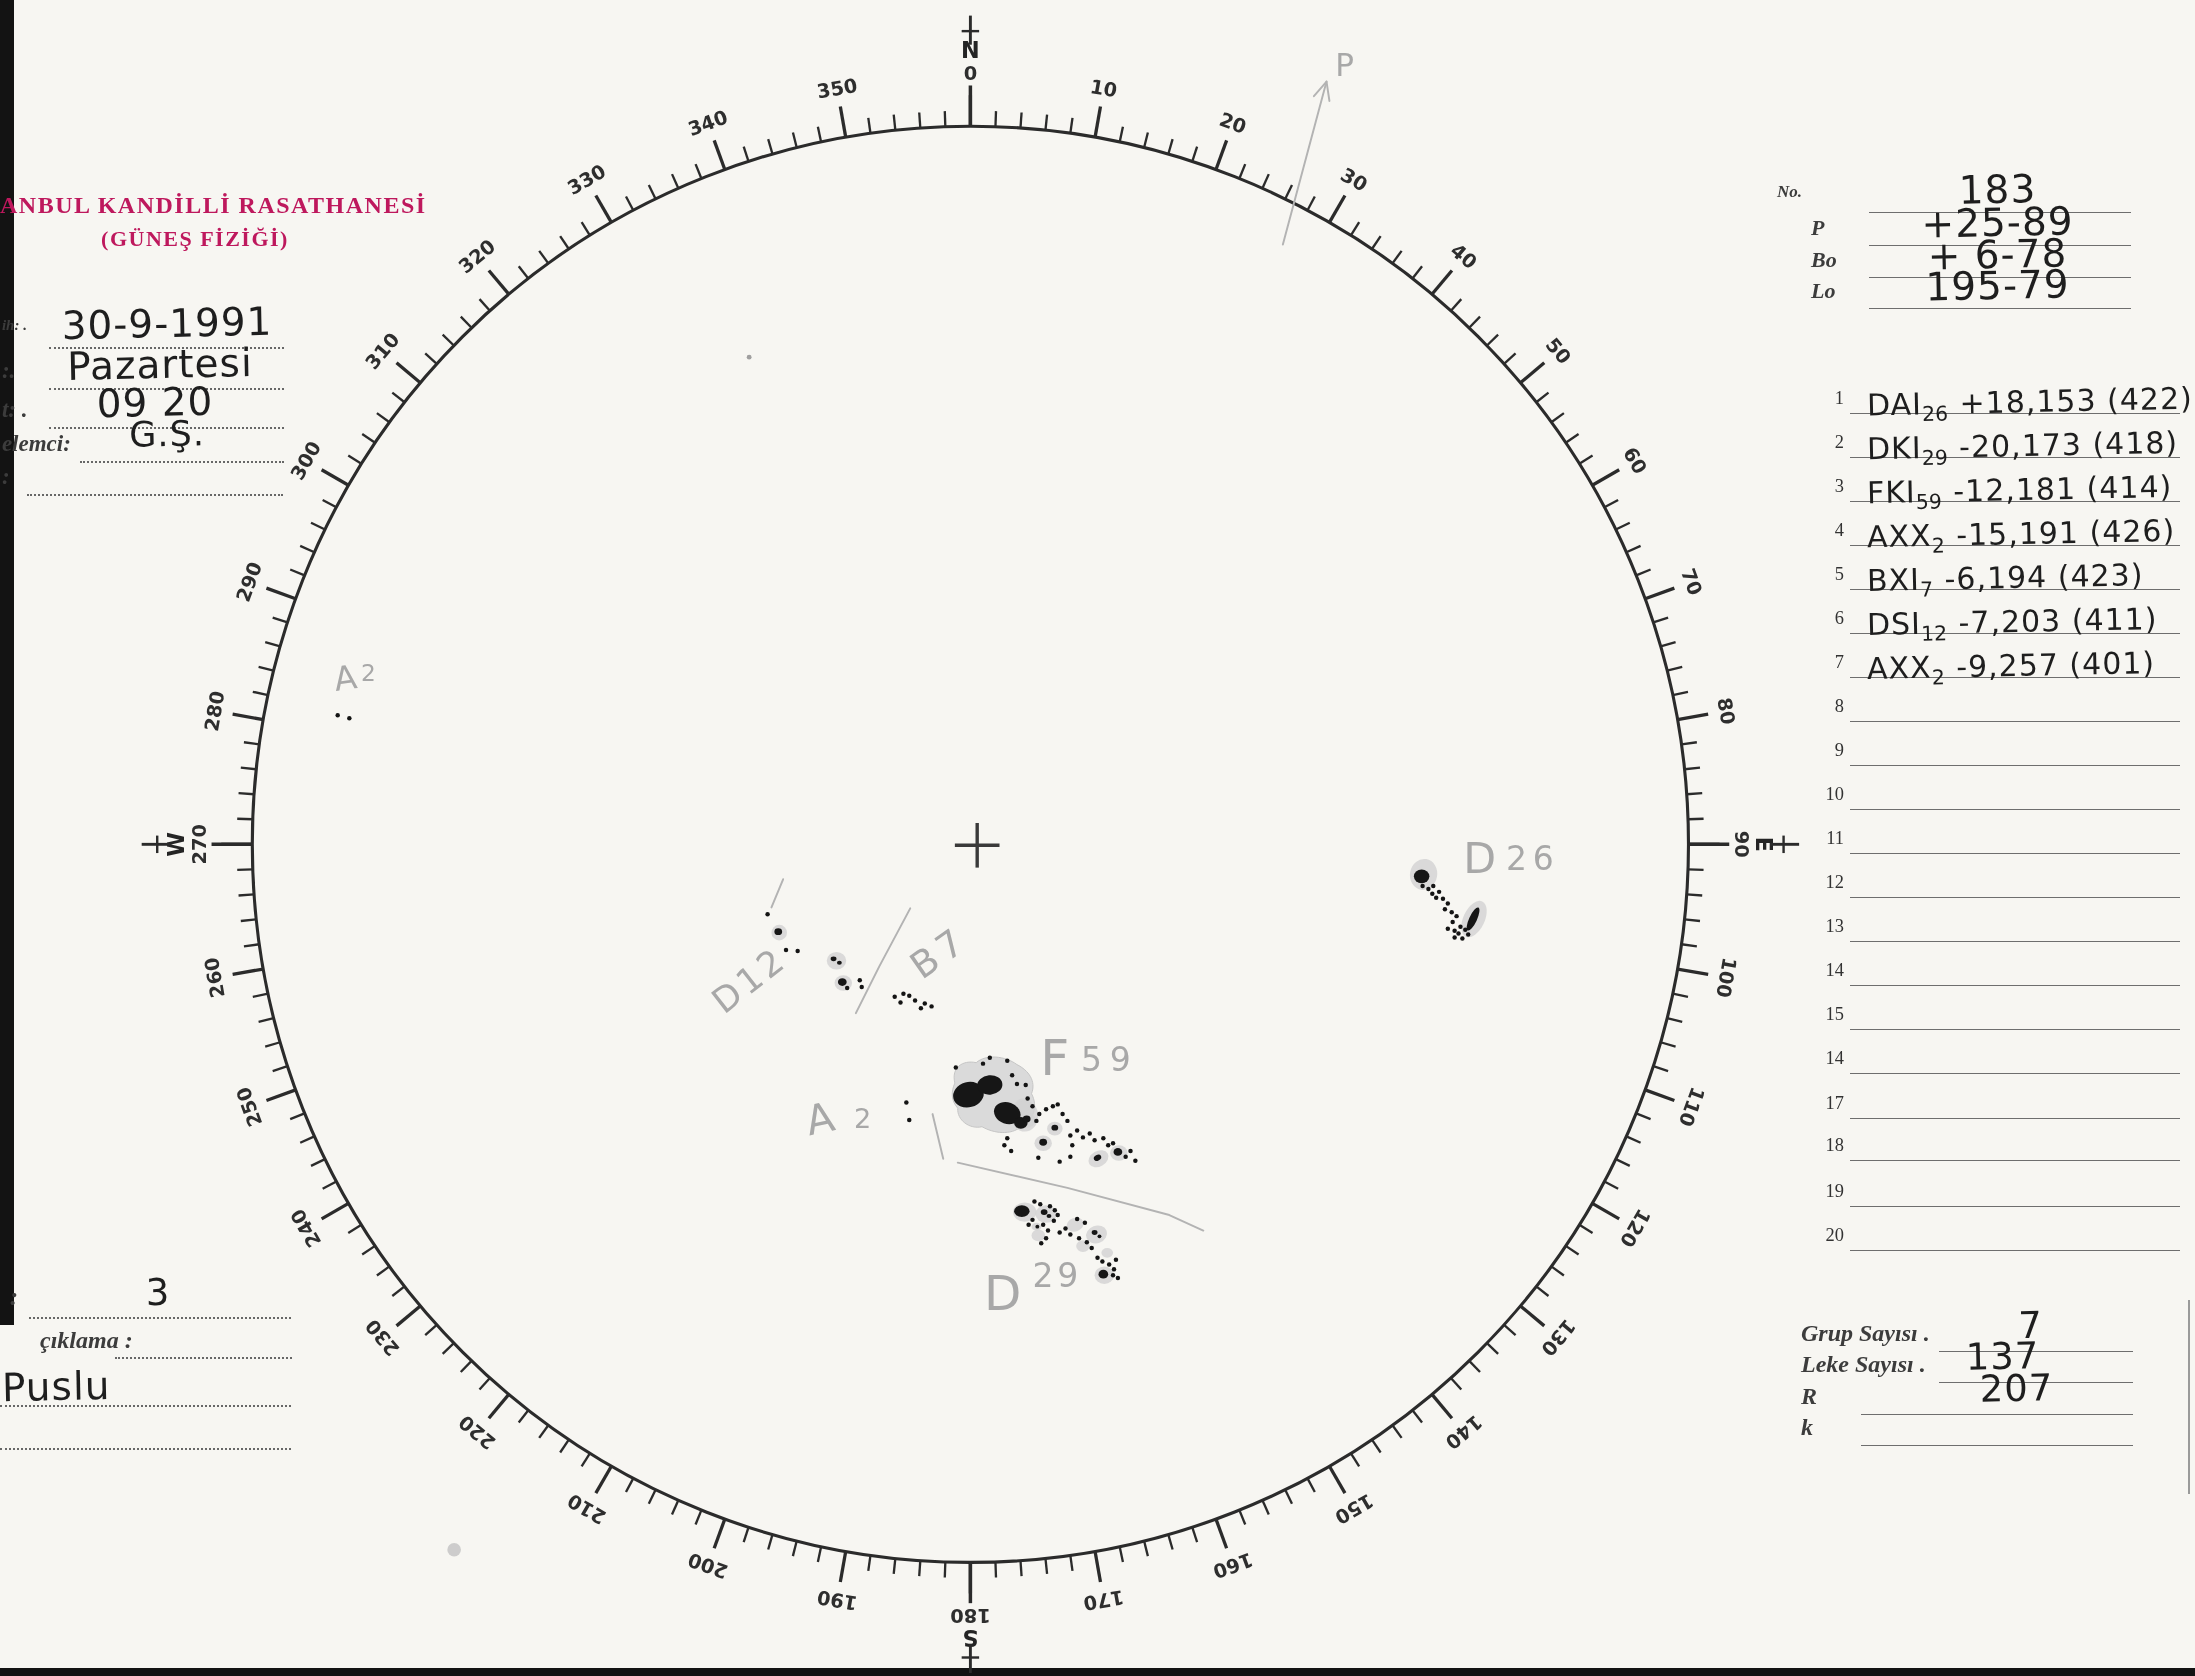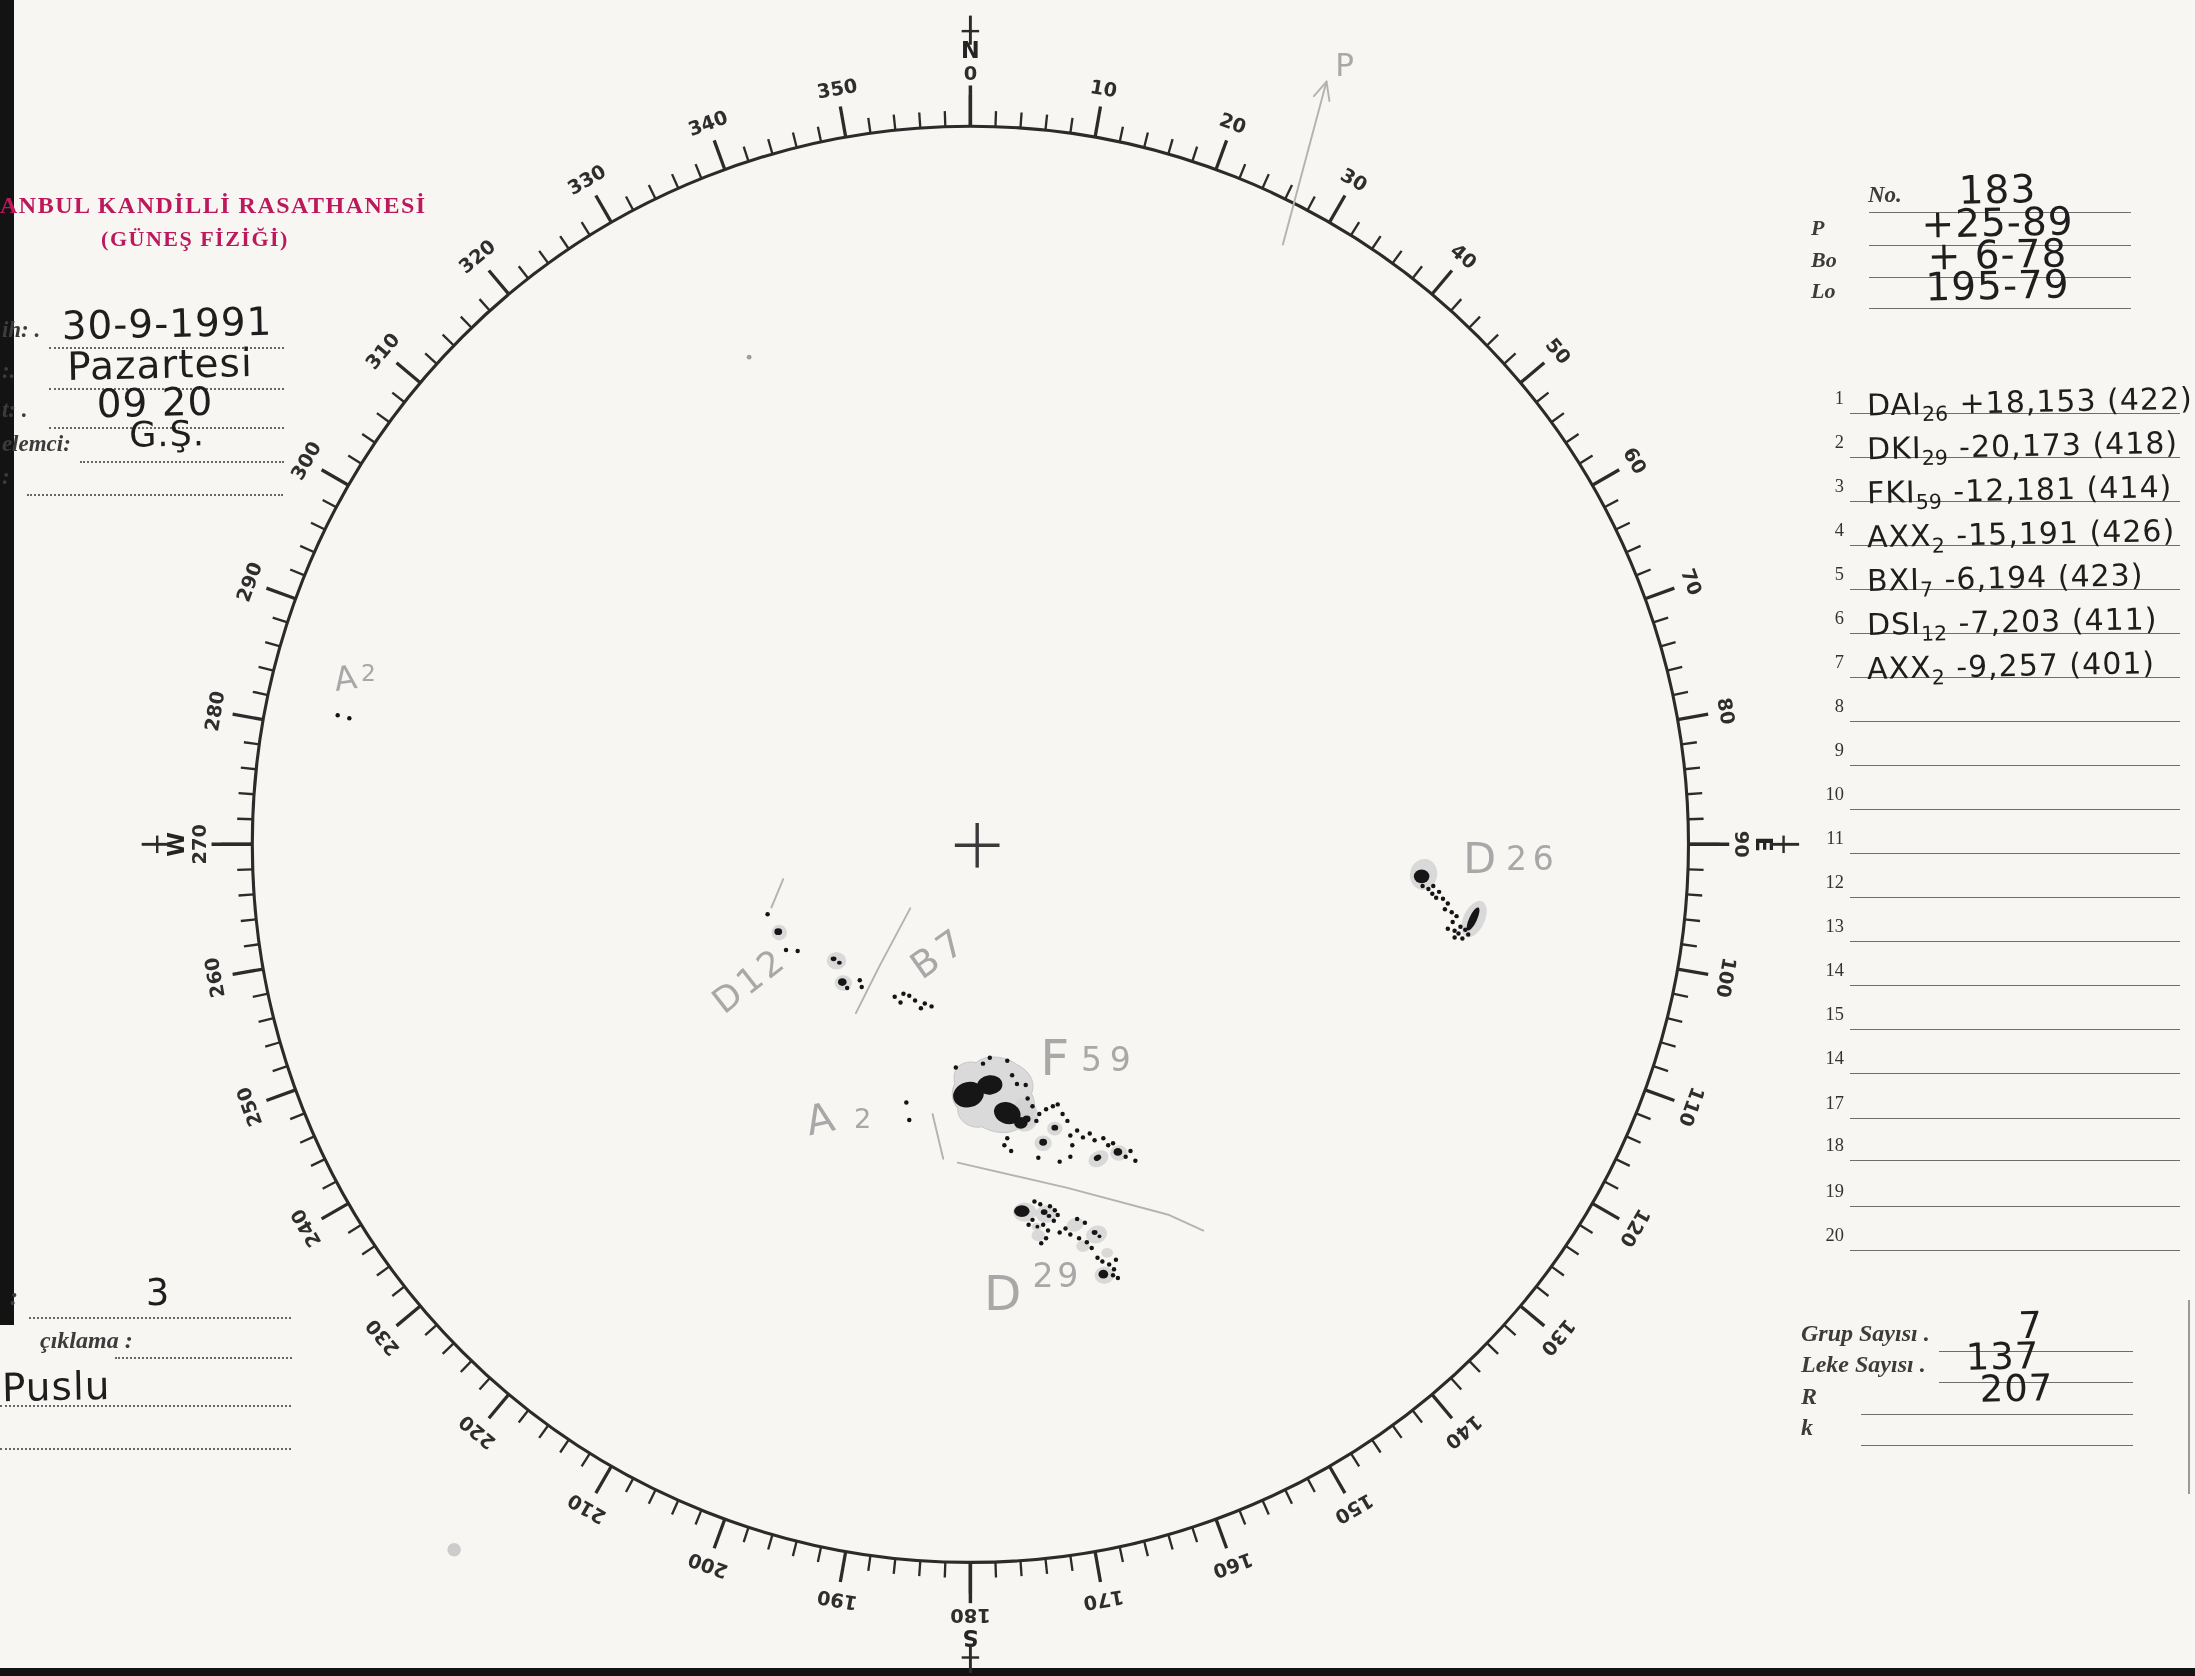--- a/index.html
+++ b/index.html
@@ -516,35 +516,35 @@
       <text x="1552" y="896" fill="#a8a8a8" font-family="&quot;DejaVu Sans&quot;,sans-serif" font-size="34" letter-spacing="6">26</text>
       <circle cx="772" cy="368" r="2.5" fill="#8a8a8a" opacity="0.8"></circle>
       <circle cx="468" cy="1597" r="7" fill="#c2c2c2" opacity="0.8"></circle>
     </svg>
 
   <div class="abs" style="left:0;top:192px;width:390px;">
     <div class="printTitle" style="font-size:24px;">ANBUL KANDİLLİ RASATHANESİ</div>
     <div class="printTitle" style="font-size:22px;margin-top:6.8px;">(GÜNEŞ FİZİĞİ)</div>
   </div>
 
-<div class="abs serifLabel" style="left: 1.9px; top: 317px; font-size: 23px;">ih: .</div>
+<div class="abs serifLabel" style="left: 1.9px; top: 317px; font-size: 15px;">ih: .</div>
     <div class="dotline" style="left: 49px; top: 347px; width: 235px;"></div>
     <div class="abs hand hand-center" style="left: 41px; top: 301px; width: 252px; font-size: 39px;">30-9-1991</div>
     <div class="abs serifLabel" style="left: 1.9px; top: 358px; font-size: 23px;">:.</div>
     <div class="dotline" style="left: 49px; top: 388px; width: 235px;"></div>
     <div class="abs hand hand-center" style="left: 34px; top: 342px; width: 252px; font-size: 39px;">Pazartesi</div>
     <div class="abs serifLabel" style="left: 1.9px; top: 397px; font-size: 23px;">t: .</div>
     <div class="dotline" style="left: 49px; top: 427px; width: 235px;"></div>
     <div class="abs hand hand-center" style="left: 29px; top: 380px; width: 252px; font-size: 39px;">09 20</div>
     <div class="abs serifLabel" style="left: 1.9px; top: 431px; font-size: 23px;">elemci:</div>
     <div class="dotline" style="left: 80px; top: 461px; width: 204px;"></div>
     <div class="abs hand hand-center" style="left: 41px; top: 414px; width: 252px; font-size: 35px;">G.Ş.</div>
     <div class="abs serifLabel" style="left: 1.9px; top: 464px; font-size: 23px;">:</div>
     <div class="dotline" style="left: 27px; top: 494px; width: 256px;"></div>
-    <div class="abs serifLabel" style="left: 1868px; top: 182px; font-size: 23px; font-family: Liberation Serif, serif;">No.</div>
+    <div class="abs serifLabel" style="left: 1777px; top: 182px; font-size: 17px; font-family: Liberation Serif, serif;">No.</div>
     <div class="solidline" style="left: 1869px; top: 212px; width: 262px;"></div>
     <div class="abs hand hand-center" style="left: 1881px; top: 167px; width: 233px; font-size: 39px;">183</div>
     <div class="abs serifLabel" style="left: 1811px; top: 215px; font-size: 22px;">P</div>
     <div class="solidline" style="left: 1869px; top: 245px; width: 262px;"></div>
     <div class="abs hand hand-center" style="left: 1881px; top: 200px; width: 233px; font-size: 39px;">+25-89</div>
     <div class="abs serifLabel" style="left: 1811px; top: 247px; font-size: 22px;">Bo</div>
     <div class="solidline" style="left: 1869px; top: 277px; width: 262px;"></div>
     <div class="abs hand hand-center" style="left: 1881px; top: 232px; width: 233px; font-size: 39px;">+ 6-78</div>
     <div class="abs serifLabel" style="left: 1811px; top: 278px; font-size: 22px;">Lo</div>
     <div class="solidline" style="left: 1869px; top: 308px; width: 262px;"></div>

